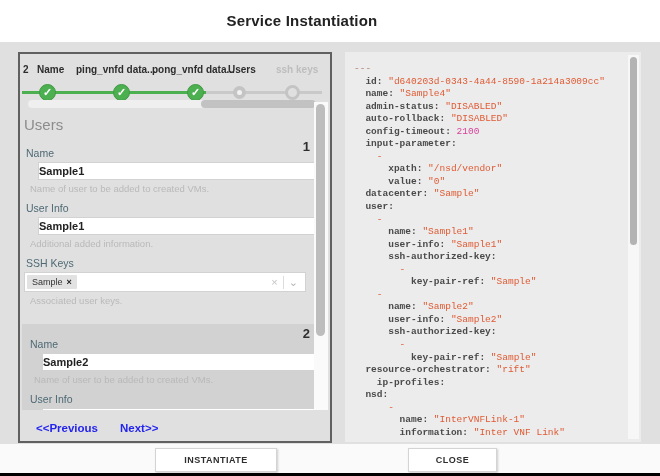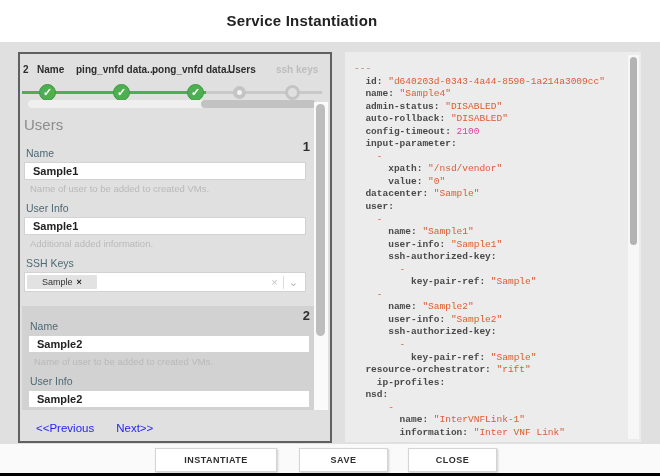--- a/index.html
+++ b/index.html
@@ -36,35 +36,35 @@
   .h-thumb { position:absolute; top:0; left:173px; width:115px; height:8px; background:#c2c2c2; border-radius:4px; }
 
   
   .form-content { position:absolute; left:2px; top:58px; width:292px; height:298px; overflow:hidden; }
   .form-heading { font-size:15px; color:#8c8c8c; margin:4px 0 4px 2px; font-weight:400; }
   .user-section { position:relative; padding:2px 8px 6px 2px; }
   .user-section.alt { background:#d2d2d2; margin-top:8px; padding-top:6px; padding-left:6px; }
   .sec-num { position:absolute; top:2px; right:4px; font-size:13px; font-weight:700; color:#2f2f2f; }
   .f-label { font-size:10.5px; color:#4e6a75; margin:8px 0 3px 2px; }
   .f-input { display:block; width:282px; height:18px; border:1px solid #d2d2d2; background:#fff;
-             font-family:"Liberation Sans",sans-serif; font-size:11px; font-weight:700; color:#222; padding:0 8px; }
+             font-family:"Liberation Sans",sans-serif; font-size:11px; font-weight:700; color:#222; padding:0 0;margin-left:14px; }
   .f-help { font-size:9.5px; color:#b9b9b9; margin:3px 0 4px 6px; }
   .multiselect { width:282px; height:20px; background:#fff; border:1px solid #d2d2d2; display:flex; align-items:center; padding:0 2px; }
-  .chip { background:#e2e2e2; border-radius:1px; font-size:9px; color:#333; padding:2px 15px; display:flex; align-items:center; gap:4px; }
+  .chip { background:#e2e2e2; border-radius:1px; font-size:9px; color:#333; padding:2px 5px; display:flex; align-items:center; gap:4px; }
   .chip-x { font-weight:700; font-size:9px; color:#222; cursor:pointer; }
   .ms-icons { margin-left:auto; display:flex; align-items:center; height:100%; }
   .ms-clear { color:#c4c4c4; font-size:11px; padding:0 5px; cursor:pointer; }
   .ms-divider { width:1px; height:13px; background:#dcdcdc; }
   .ms-chevron { color:#b5b5b5; font-size:11px; padding:0 5px; cursor:pointer; line-height:8px; }
 
   
   .v-scroll { position:absolute; top:48px; right:2px; width:14px; height:308px; background:#fafafa; }
   .v-thumb { position:absolute; top:2px; left:2px; width:9px; height:232px; background:#bdbdbd; border-radius:5px; }
 
-  .wizard-nav { position:absolute; left:16px; bottom:7px; font-size:11.5px; font-weight:400; color:#2424ef;margin-top:8px; }
+  .wizard-nav { position:absolute; left:16px; bottom:7px; font-size:11.5px; font-weight:700; color:#2424ef;margin-top:8px; }
   .wizard-nav a { color:#2424ef; text-decoration:none; margin-right:22px; cursor:pointer; }
 
   
   .yaml-panel { position:absolute; left:345px; top:10px; width:296px; height:390px; background:#ececec; }
   .yaml-code { position:absolute; left:9px; top:11px; width:272px; font-family:"Liberation Mono", monospace;
                font-size:9.5px; line-height:12.55px; white-space:nowrap; }
   .ykey { color:#4a4a4a;font-weight:bold; } .ystr { color:#e05a33; } .ynum { color:#d8439a; }
   .ydash { color:#e05a33; } .ydoc { color:#b08070; }
   .yaml-scrollbar { position:absolute; right:2px; top:3px; width:11px; height:384px; background:#f7f7f7; }
   .yaml-thumb { position:absolute; left:2px; top:2px; width:7px; height:188px; background:#b3b3b3; border-radius:4px; }
@@ -133,20 +133,21 @@
                 <span class="chip">
                   <span>Sample</span>
                   <span class="chip-x">×</span>
                 </span>
                 <span class="ms-icons">
                   <span class="ms-clear">×</span>
                   <span class="ms-divider"></span>
                   <span class="ms-chevron">⌄</span>
                 </span>
               </div>
+              <div class="f-help">Associated user keys.</div>
             </div>
             <div class="user-section alt">
               <div class="sec-num">2</div>
               <div class="f-label">Name</div>
               <input class="f-input" value="Sample2" style="">
               <div class="f-help">Name of user to be added to created VMs.</div>
               <div class="f-label">User Info</div>
               <input class="f-input" value="Sample2" style="">
             </div>
           </div>
@@ -196,18 +197,17 @@
         </div>
       <div class="yaml-scrollbar">
         <div class="yaml-thumb"></div>
       </div>
     </div>
 
   </div>
 
   <div class="footer">
     <button class="btn-instantiate">INSTANTIATE</button>
-    <button class="btn-save">SAVE</button>
     <button class="btn-close">CLOSE</button>
   </div>
 
   <div class="bottom-bar"></div>
 </div>
 
 </body></html>

